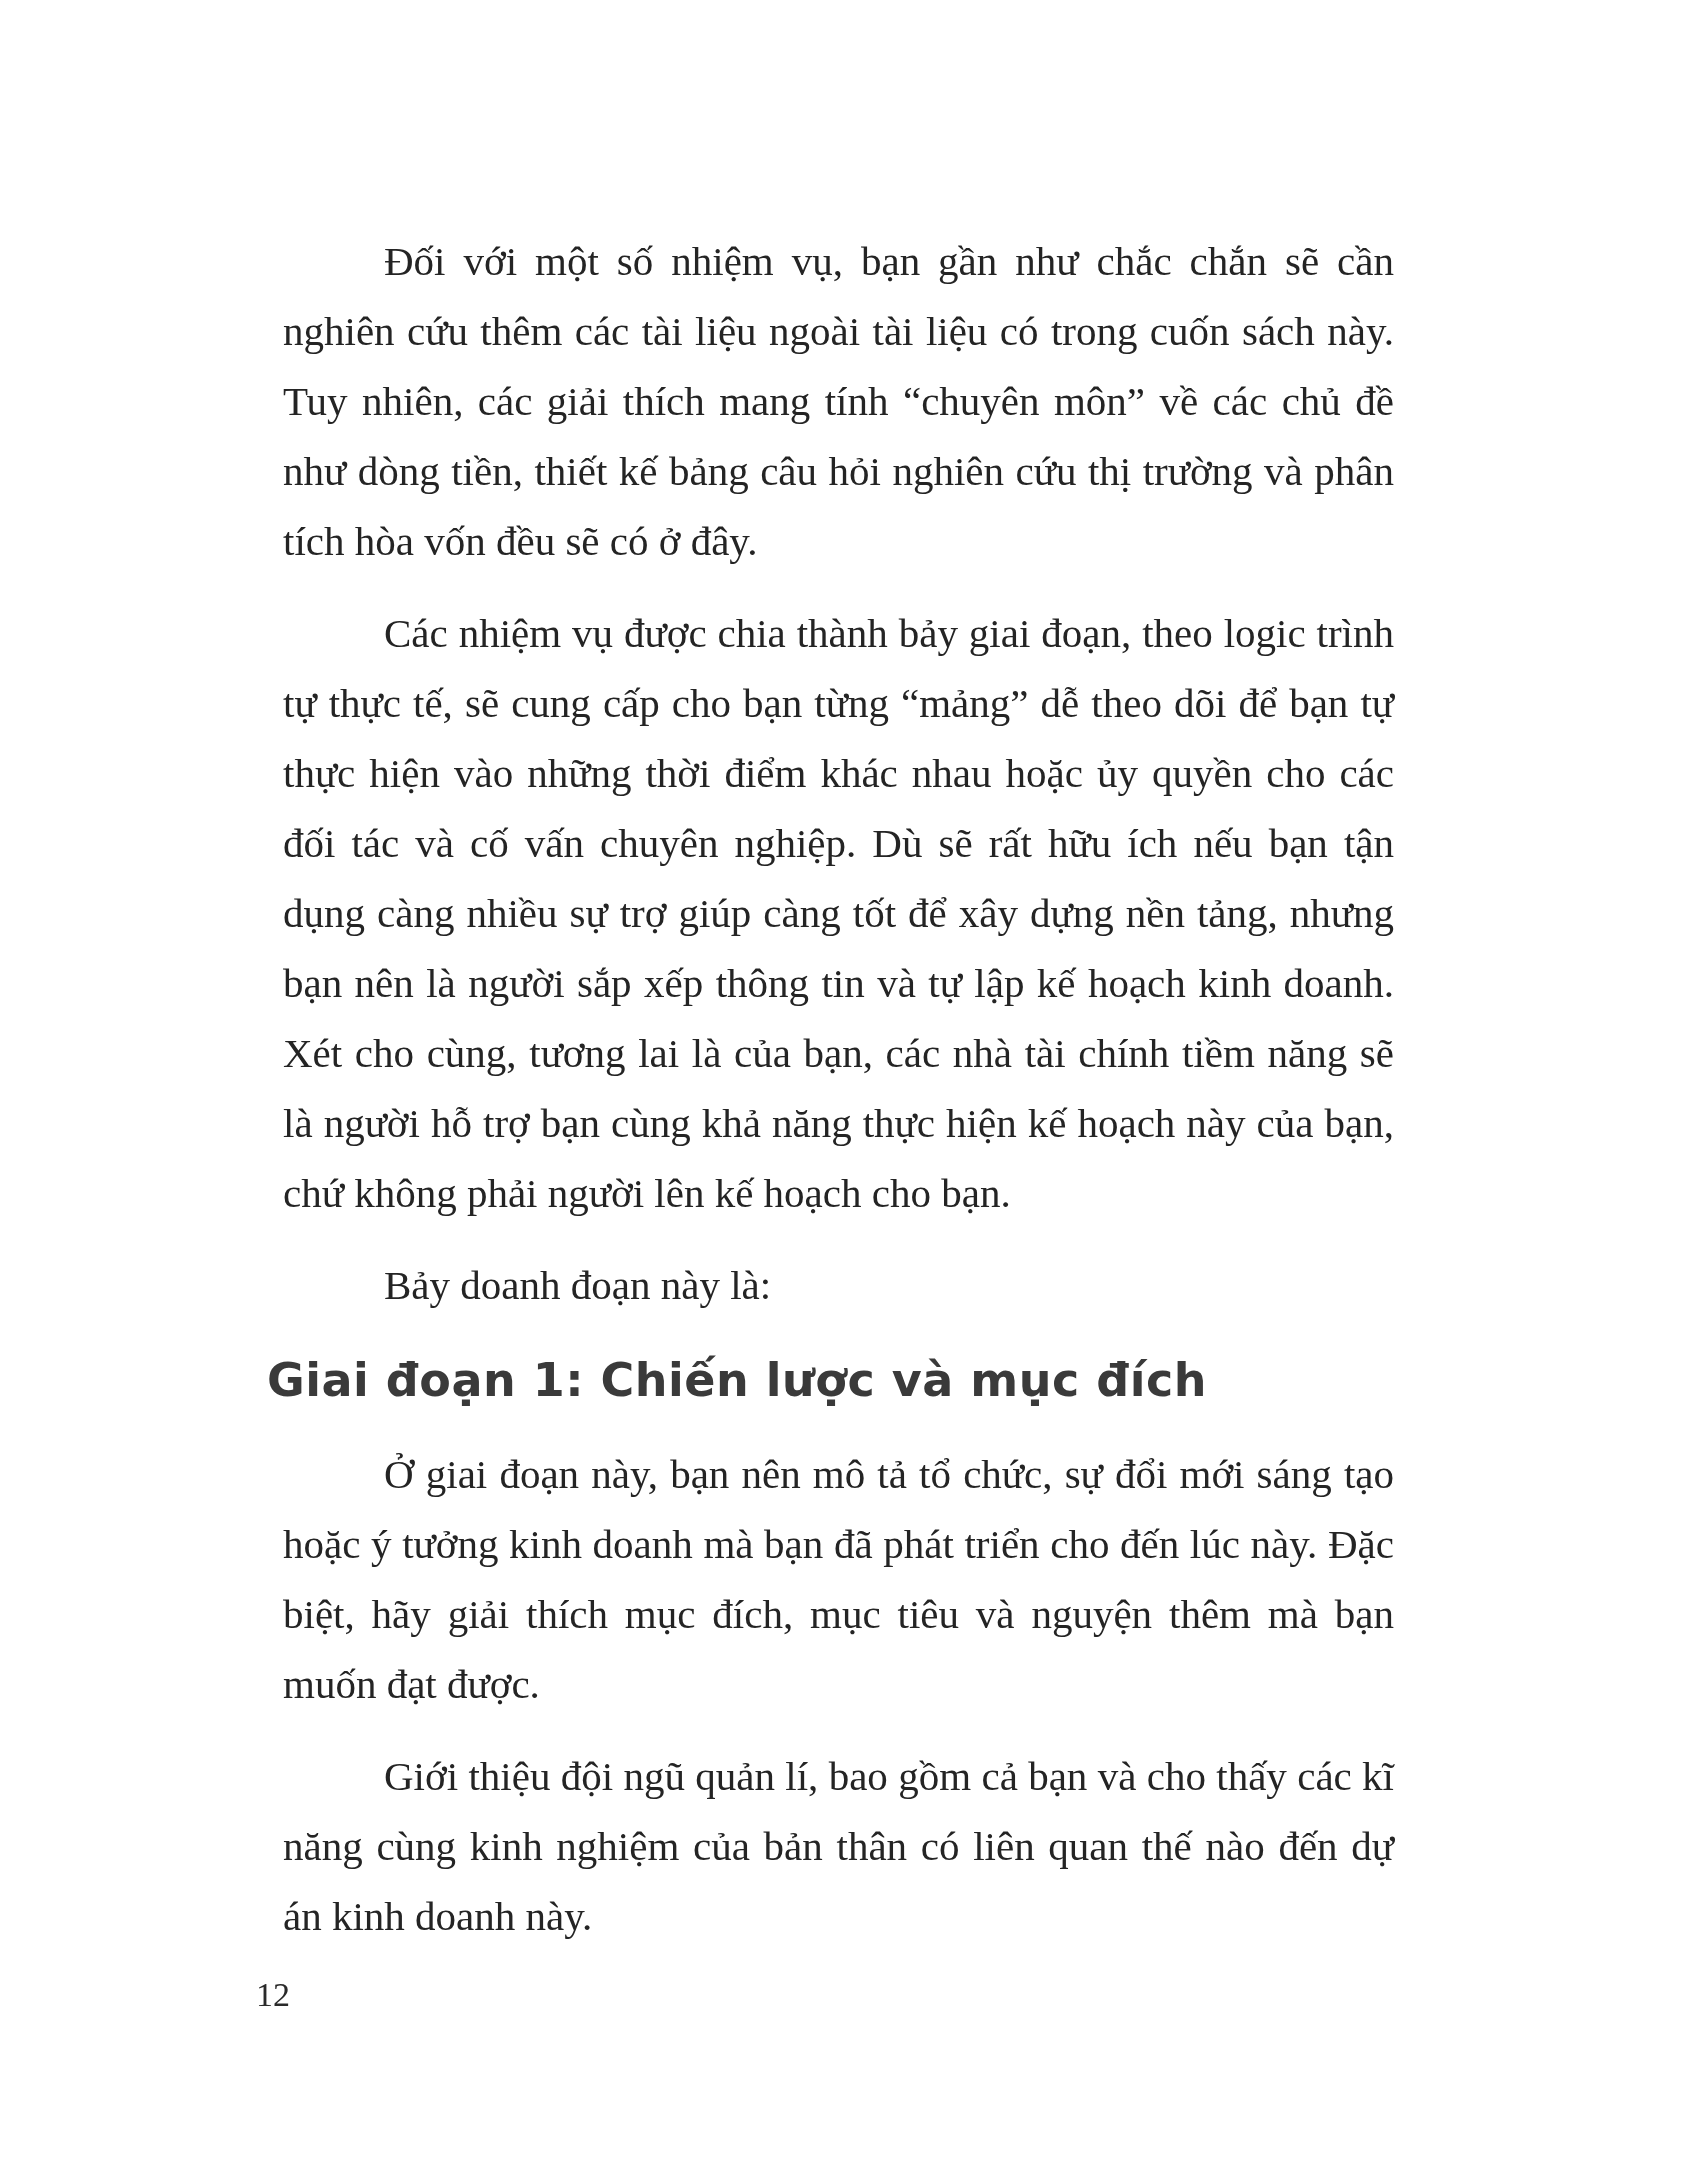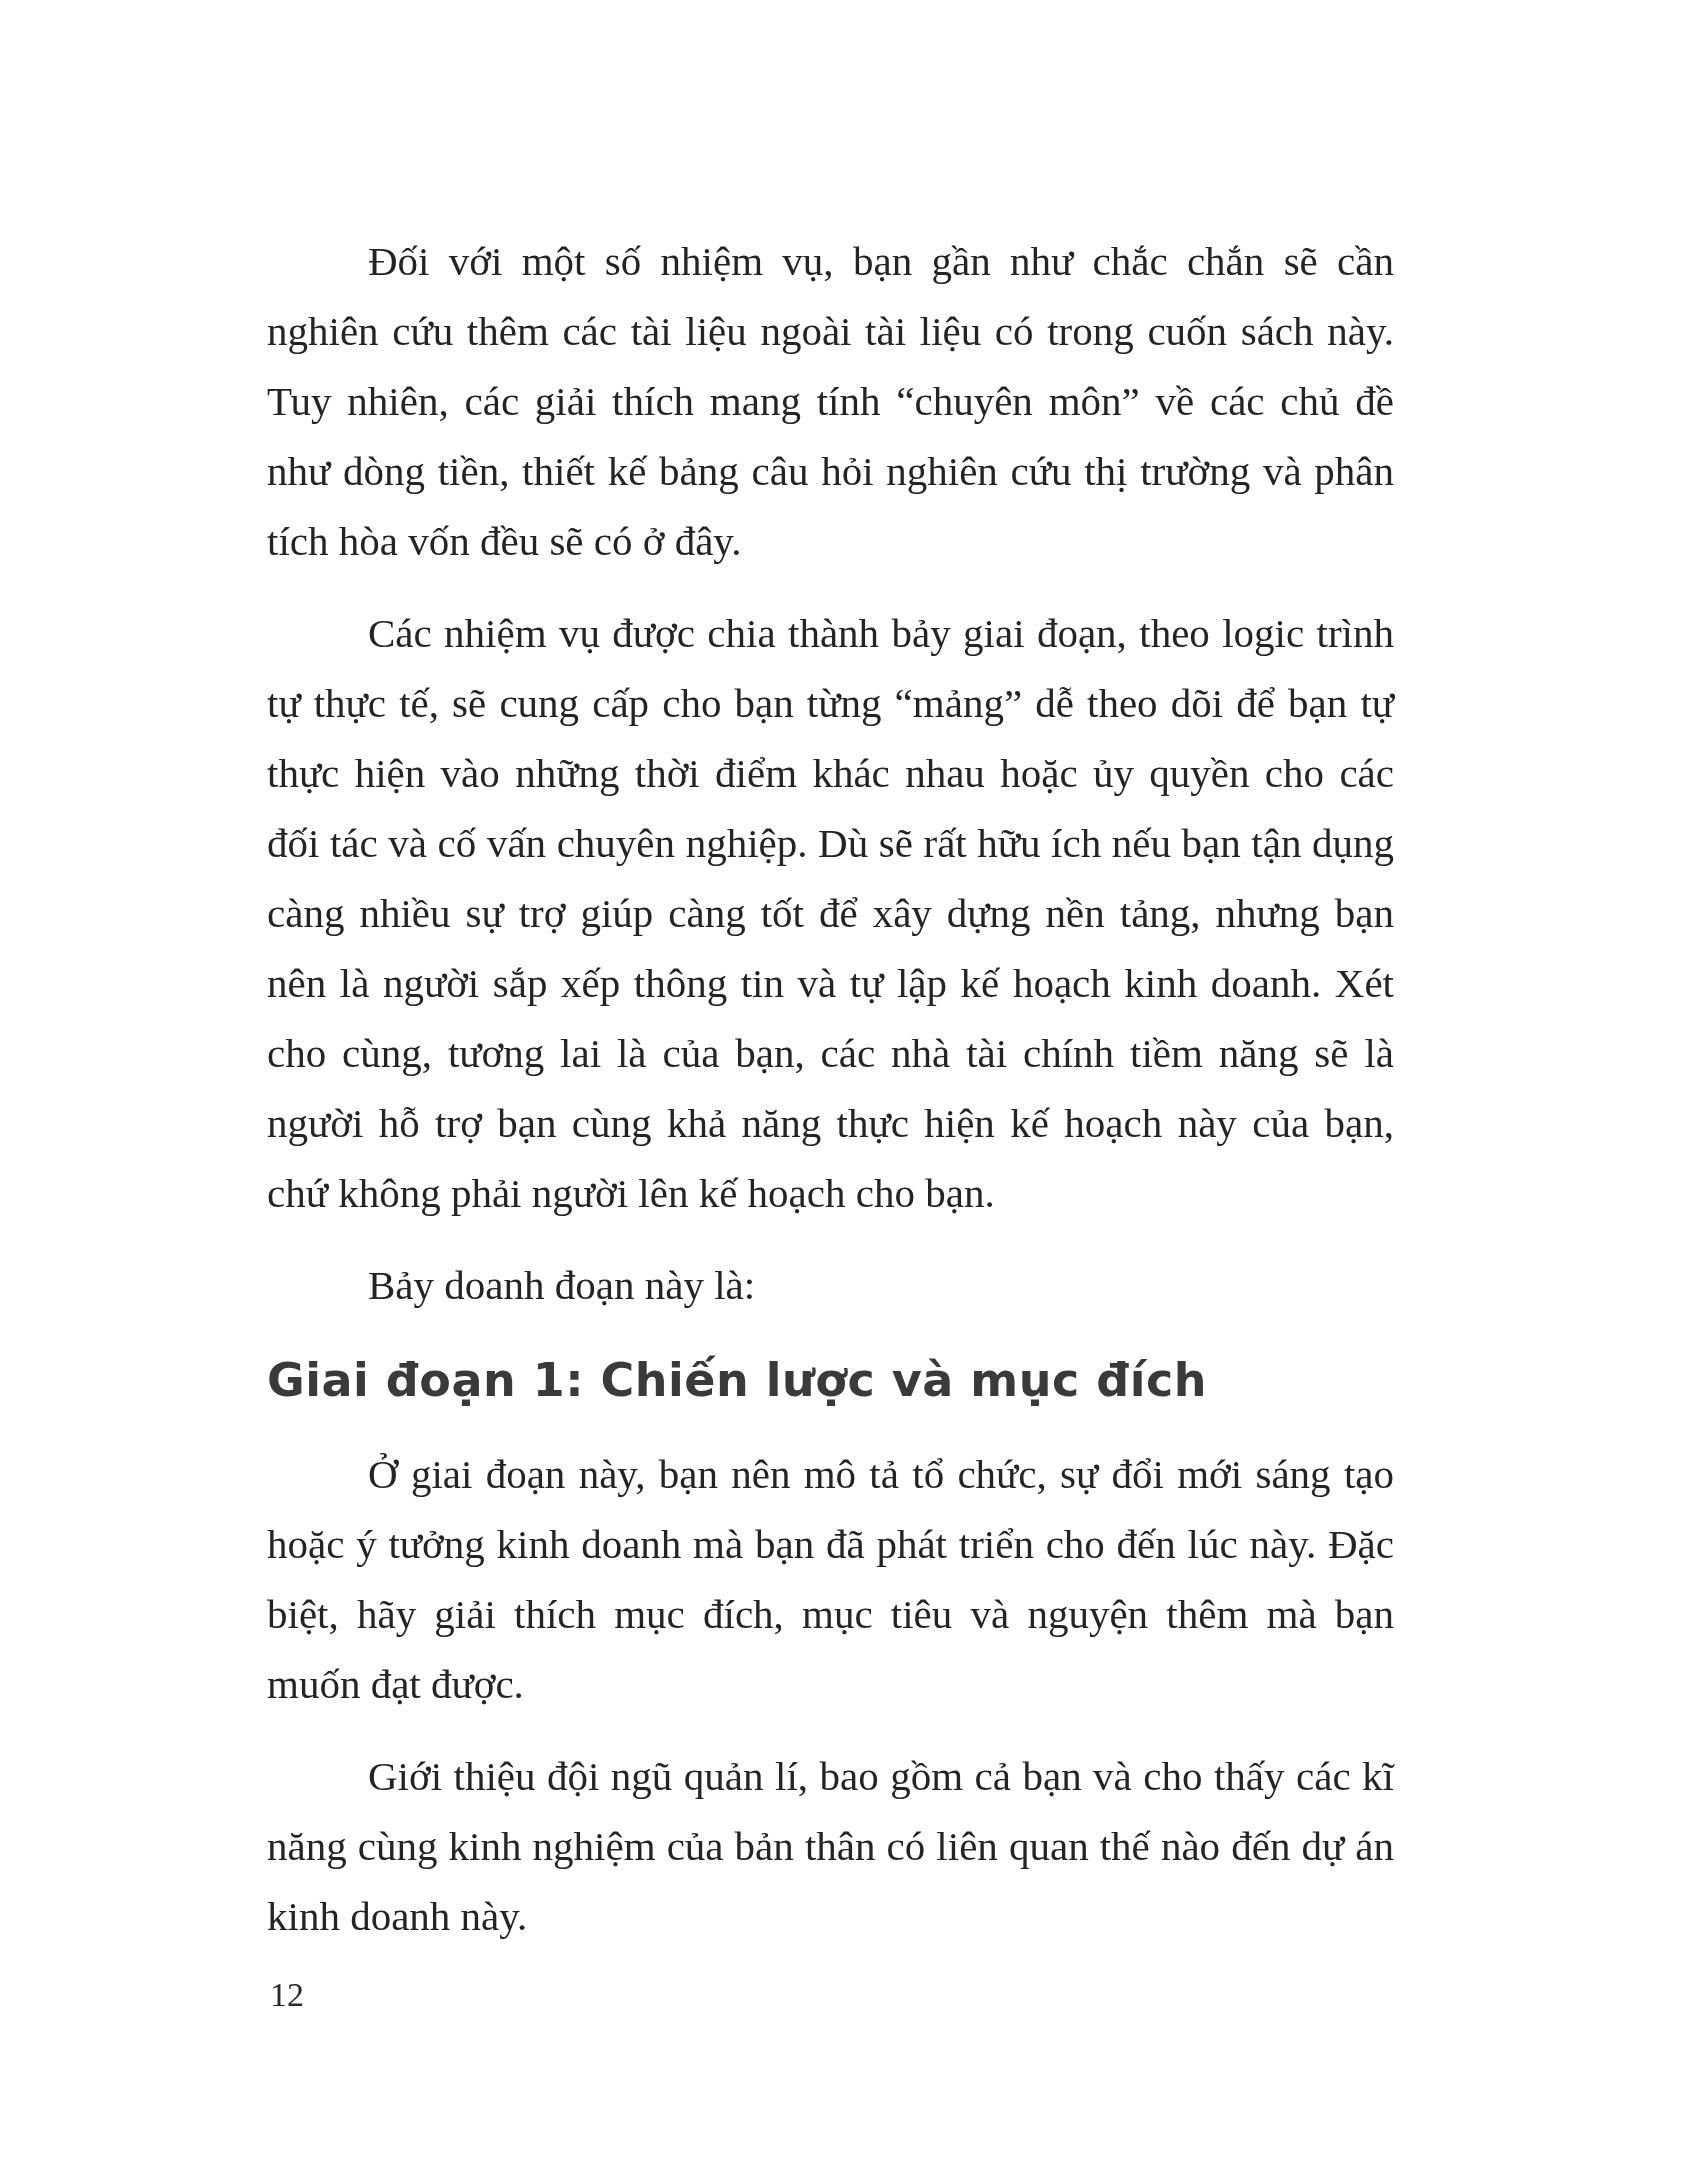--- a/index.html
+++ b/index.html
@@ -17,21 +17,21 @@
     font-family: "Liberation Serif", serif;
     color: #242424;
   }
   .text-block {
     position: absolute;
     left: 267px;
     top: 226px;
     width: 1127px;
   }
   p.body {
-    margin: 0 0 22px 0;
+    margin: 0 0 22px 16px;
     font-size: 41px;
     line-height: 70px;
     text-align: justify;
     text-indent: 101px;
     color: #242424;
   }
   p.body:last-child {
     margin-bottom: 0;
   }
   h2.section-heading {
@@ -39,21 +39,21 @@
     font-family: "DejaVu Sans", "Liberation Sans", sans-serif;
     font-weight: 700;
     font-size: 46px;
     line-height: 57px;
     letter-spacing: 0.5px;
     color: #3a3a3a;
     text-align: left;
   }
   .page-number {
     position: absolute;
-    left: 270px;
+    left: 256px;
     bottom: 166px;
     font-size: 34px;
     line-height: 1;
     color: #2a2a2a;
     font-family: "Liberation Serif", serif;
   }
 </style>
 </head>
 <body>
 

